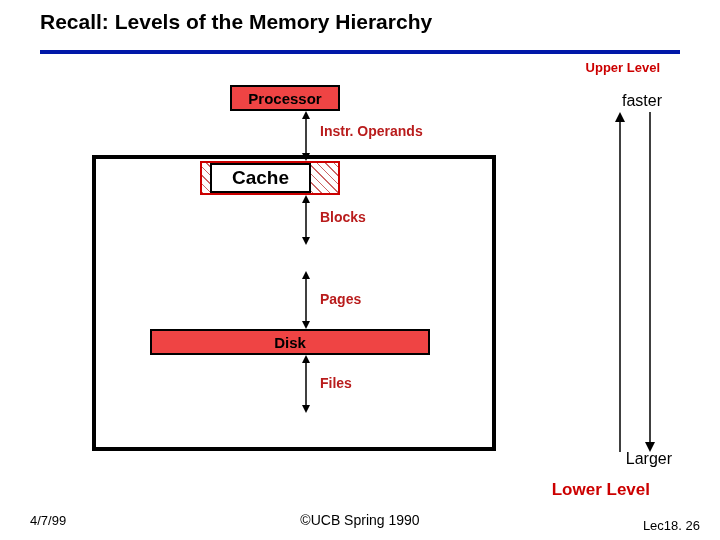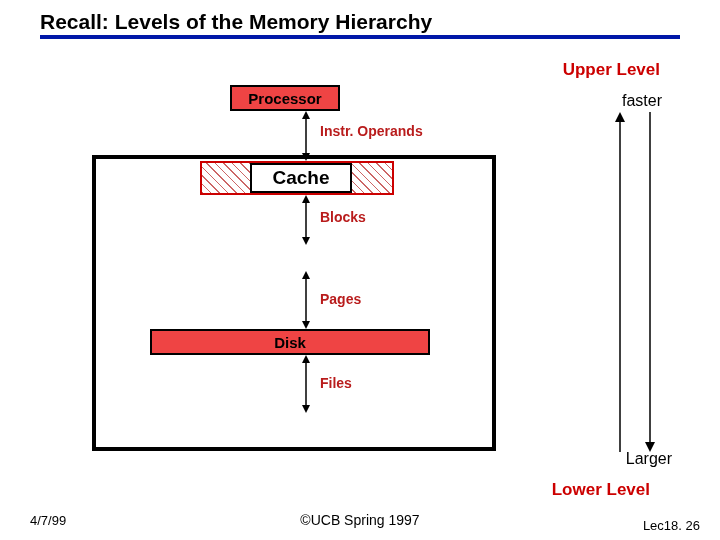--- a/index.html
+++ b/index.html
@@ -20,34 +20,34 @@
   .title-area {
     position: absolute;
     top: 10px;
     left: 40px;
     right: 40px;
   }
   .title {
     font-size: 21px;
     font-weight: bold;
     color: #000;
-    padding-bottom: 1px;
+    padding-bottom: 16px;
   }
   .title-underline {
     height: 4px;
     background: #0018a8;
     width: 100%;
   }
   .upper-label {
     position: absolute;
     top: 60px;
     right: 60px;
     color: #c00;
     font-weight: bold;
-    font-size: 17px;
+    font-size: 13px;
   }
   .lower-label {
     position: absolute;
     top: 480px;
     right: 70px;
     color: #c00;
     font-weight: bold;
     font-size: 17px;
   }
   .faster-label {
@@ -113,25 +113,25 @@
     font-weight: bold;
     display: flex;
     align-items: center;
     justify-content: center;
   }
   .processor {
     top: 0; left: 130px; width: 110px; height: 26px; font-size: 15px;
   }
   .cache-wrap {
     position: absolute;
-    top: 76px; left: 100px; width: 194px; height: 34px;
+    top: 76px; left: 100px; width: 140px; height: 34px;
     border: 2px solid #c00;
     display: flex;
     align-items: center;
-    justify-content: center;
+    justify-content: flex-start;
     padding-left: 8px;
   }
   .hatch {
     position: absolute;
     inset: 0;
     background: repeating-linear-gradient(45deg, #c66 0, #c66 1px, transparent 1px, transparent 6px);
   }
   .cache-inner {
     position: relative;
     background: #fff;
@@ -234,19 +234,19 @@
       <line x1="6" y1="4" x2="6" y2="54" stroke="#000" stroke-width="1.5"></line>
       <polygon points="6,0 2,8 10,8" fill="#000"></polygon>
       <polygon points="6,58 2,50 10,50" fill="#000"></polygon>
     </svg>
     <div class="xfer-label" style="top:290px">Files</div>
 
 
   </div>
 
   <div class="date">4/7/99</div>
-  <div class="copyright">©UCB Spring 1997</div>
+  <div class="copyright">©UCB Spring 1990</div>
   <div class="course">
     <br>
     <span>Lec18. 26</span>
   </div>
 
 </div>
 
 </body></html>

